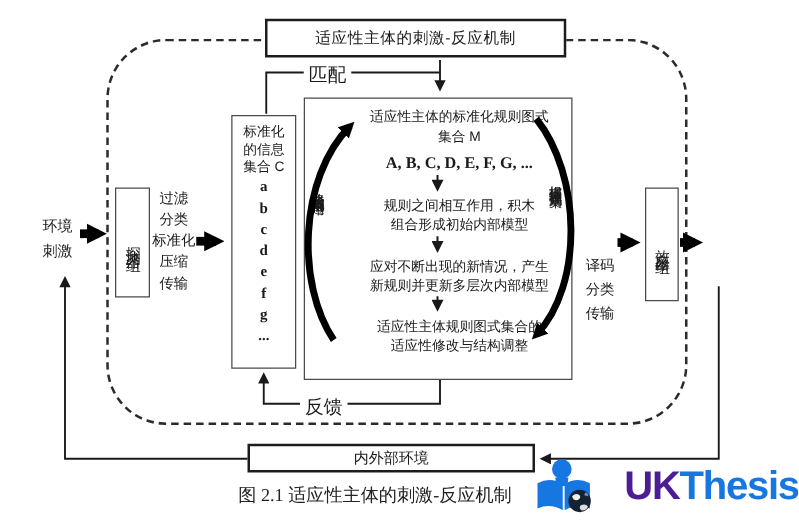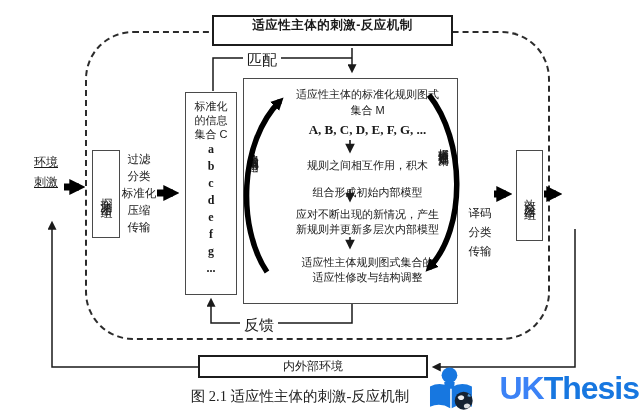--- a/index.html
+++ b/index.html
@@ -8,22 +8,22 @@
   #canvas { position:relative; width:639px; height:418px; background:#fff; overflow:hidden; }
 
   
   .boundary { position:absolute; left:85px; top:31px; width:465px; height:309px;
               border:2px dashed #2b2b2b; border-radius:48px; }
 
   .box { position:absolute; background:#fff; border:2px solid #1c1c1c; }
   .thinbox { position:absolute; background:#fff; border:1.5px solid #4a4a4a; }
 
   .title-box { left:212px; top:15px; width:241px; height:31px;
-               display:flex; justify-content:center;
-               font-weight:bold; font-size:12.5px; letter-spacing:.5px; }
+               display:flex; align-items:center; justify-content:center;
+               font-weight:normal; font-size:12.5px; letter-spacing:.5px; }
 
   .inner-box { left:243px; top:78px; width:215px; height:226px; }
   .inner-line { position:absolute; width:215px; text-align:center; font-size:11px;
                 line-height:13px; white-space:nowrap; left:16px; }
   .serifb { font-family:"Liberation Serif", serif; font-weight:bold; font-size:13px; }
 
   .cbox { left:185px; top:92px; width:52px; height:203px; font-size:11px;
           display:flex; flex-direction:column; align-items:center; padding-top:6px; }
   .cbox .hline { line-height:14px; }
   .cbox .letter { font-family:"Liberation Serif", serif; font-weight:bold;
@@ -62,21 +62,21 @@
 <body>
 
 <div id="canvas">
 
   <div class="boundary"></div>
 
   <div class="box title-box">
     <span>适应性主体的刺激-反应机制</span>
   </div>
 
-  <div class="stack" style="left:26px; top:152px; width:40px;text-decoration:underline;">
+  <div class="stack" style="left:26px; top:171px; width:40px;">
     <div>环境</div>
     <div>刺激</div>
   </div>
 
   <div class="thinbox vbox detector-box">
     <span class="vtext">探测器组</span>
   </div>
 
   <div class="steps" style="left:114px; top:151px; width:50px;">
     <div>过滤</div>
@@ -98,21 +98,21 @@
     <div class="letter">f</div>
     <div class="letter">g</div>
     <div class="letter">...</div>
   </div>
 
   <div class="thinbox inner-box">
     <div class="inner-line" style="top:9px;">适应性主体的标准化规则图式</div>
     <div class="inner-line" style="top:25px;">集合 M</div>
     <div class="inner-line serifb" style="top:44px;">A, B, C, D, E, F, G, ...</div>
     <div class="inner-line" style="top:80px;">规则之间相互作用，积木</div>
-    <div class="inner-line" style="top:95px;margin-top:12px;">组合形成初始内部模型</div>
+    <div class="inner-line" style="top:95px;">组合形成初始内部模型</div>
     <div class="inner-line" style="top:129px;">应对不断出现的新情况，产生</div>
     <div class="inner-line" style="top:144px;">新规则并更新多层次内部模型</div>
     <div class="inner-line" style="top:177px;">适应性主体规则图式集合的</div>
     <div class="inner-line" style="top:192px;">适应性修改与结构调整</div>
   </div>
 
   <div class="curve-label" style="left:247px; top:146px; height:130px;">修改后的规则再运用</div>
   <div class="curve-label" style="left:437px; top:140px; height:125px;">根据环境调整规则集</div>
 
   <div class="steps" style="left:461px; top:163px; width:38px; line-height:19px;margin-top:41px;">
@@ -173,17 +173,17 @@
       <circle cx="30" cy="13" r="10.5" fill="#1777e0"></circle>
       <path d="M23,22 L37,22 L36,31 L24,31 Z" fill="#1777e0"></path>
       <path d="M4,28 Q18,21 31,29 L31,57 Q18,49 4,55 Z" fill="#1777e0"></path>
       <path d="M60,28 Q46,21 33,29 L33,57 Q46,49 60,55 Z" fill="#1777e0"></path>
       <circle cx="49" cy="47" r="12" fill="#152232"></circle>
       <path d="M41,42 q4,-4 8,-1 q2,3 -2,5 q-5,1 -6,-4 Z" fill="#ffffff" opacity="0.92"></path>
       <path d="M50,52 q5,-3 8,1 q-2,5 -7,4 q-3,-2 -1,-5 Z" fill="#ffffff" opacity="0.85"></path>
       <path d="M55,38 q4,1 3,4 l-4,-1 Z" fill="#5b9bd5"></path>
     </svg>
     <div class="logo-text">
-      <span style="color:#3b82f6;margin-left:20px;">UK</span><span style="color:#1777e0;">Thesis</span>
+      <span style="color:#4c1d95;margin-left:20px;">UK</span><span style="color:#1777e0;">Thesis</span>
     </div>
   </div>
 
 </div>
 
 </body></html>

